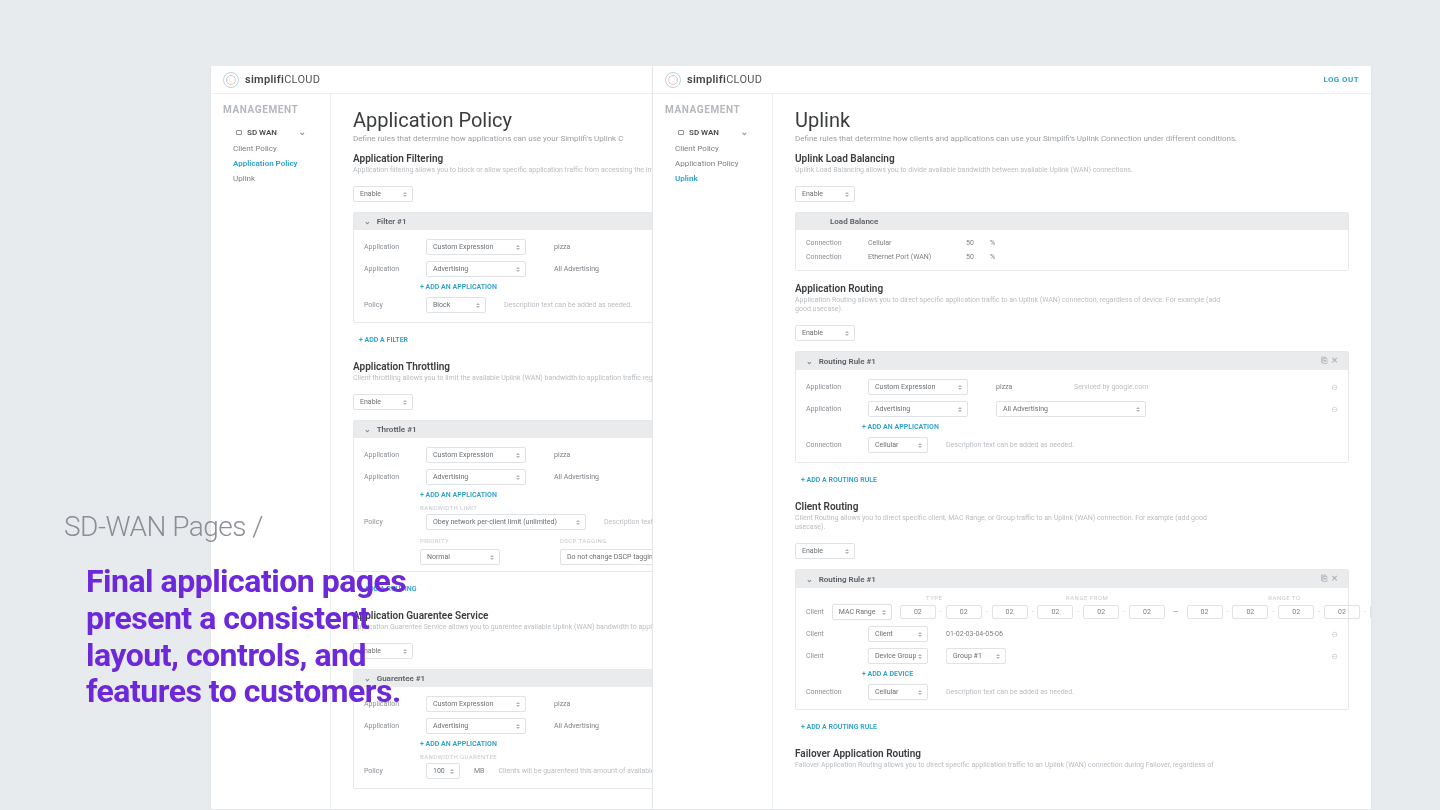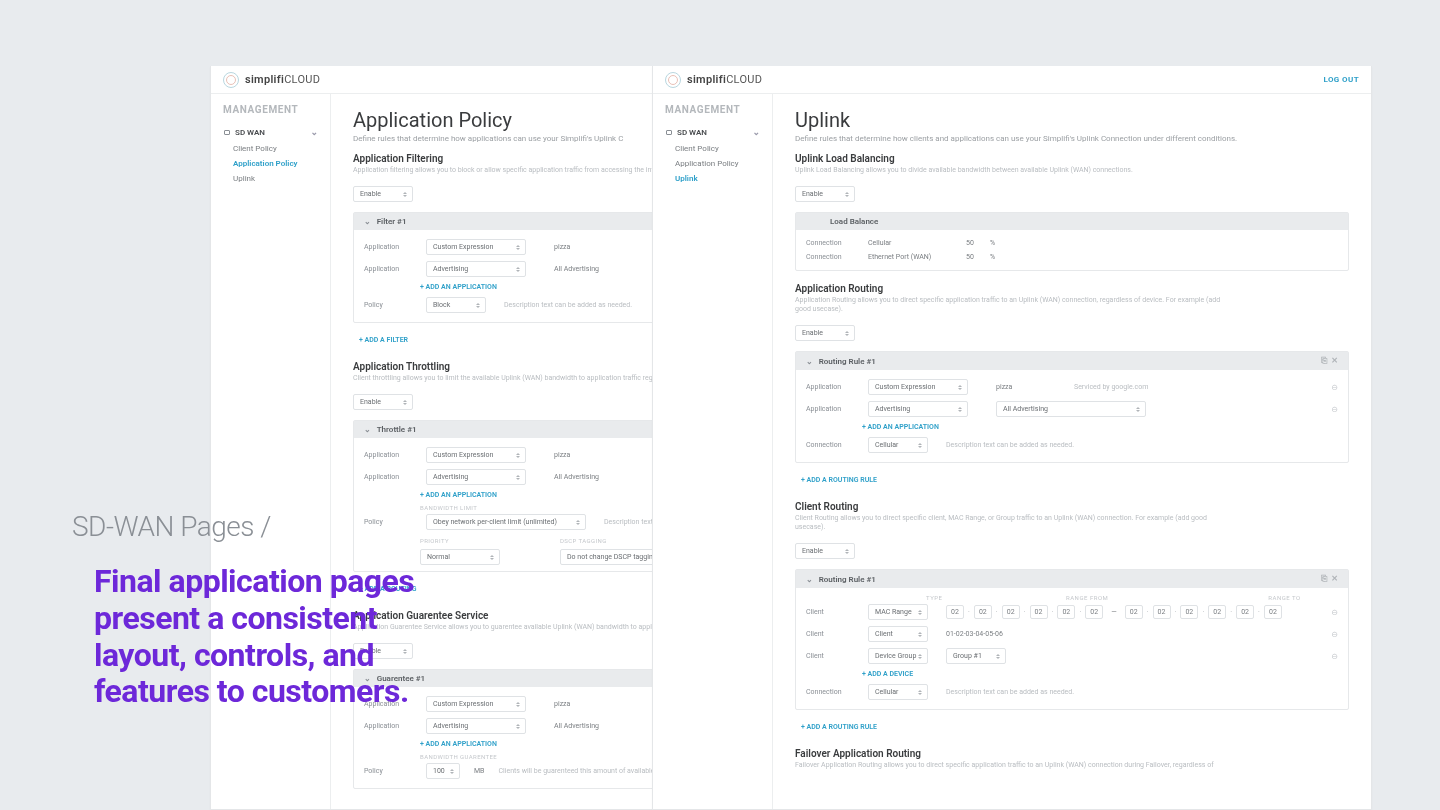--- a/index.html
+++ b/index.html
@@ -1,33 +1,33 @@
 <!DOCTYPE html>
 <html><head>
 <meta charset="utf-8">
 <style>
 *{box-sizing:border-box;margin:0;padding:0;font-family:-apple-system,BlinkMacSystemFont,"Segoe UI",Roboto,Helvetica,Arial,sans-serif}
 body{background:#e8ebee;width:1440px;height:810px;overflow:hidden;position:relative}
-.caption{position:absolute;left:72px;top:510px;z-index:5;max-width:420px}
+.caption{position:absolute;left:64px;top:510px;z-index:5;max-width:420px}
 .caption .pre{font-size:28px;font-weight:300;color:#8a8f95;letter-spacing:-.5px}
 .caption .main{font-size:32px;font-weight:700;color:#6d28d9;line-height:1.15;letter-spacing:-.5px;margin-top:6px}
 .page{position:absolute;background:#fff;border:1px solid #e4e6e8;border-top:none;box-shadow:0 1px 2px rgba(0,0,0,.03)}
 .page.left{left:210px;top:66px;width:720px;height:744px;z-index:1}
 .page.right{left:652px;top:66px;width:720px;height:744px;z-index:2}
 .topbar{height:28px;border-bottom:1px solid #eceeef;display:flex;align-items:center;padding:0 12px;justify-content:space-between}
 .brand{display:flex;align-items:center;gap:6px}
 .brand .logo{width:16px;height:16px;border-radius:50%;border:1.5px solid #b9d7e0;position:relative}
 .brand .logo::after{content:'';position:absolute;inset:2px;border-radius:50%;border:1px solid #e9c0b6}
 .brand .txt{font-size:11px;color:#555;letter-spacing:.3px}
 .brand .txt b{font-weight:600;color:#444}
 .logout{font-size:8px;font-weight:700;color:#2fa0c9;letter-spacing:.4px}
 .body{display:flex;height:calc(100% - 28px)}
 .sidebar{width:120px;border-right:1px solid #eceeef;padding:10px 0;flex-shrink:0}
 .sb-lbl{font-size:10px;font-weight:700;color:#b4b8bc;letter-spacing:.6px;padding:0 12px 8px}
-.sb-h{display:flex;align-items:center;justify-content:space-between;padding:4px 12px;font-size:8px;color:#4a4d50;font-weight:600}
+.sb-h{display:flex;align-items:center;justify-content:space-between;padding:4px 24px;font-size:8px;color:#4a4d50;font-weight:600}
 .sb-h .ic{display:flex;align-items:center;gap:4px}
 .sb-h .rot{width:8px;height:8px;display:inline-block;position:relative}
 .sb-h .rot::before{content:'';position:absolute;top:2px;left:1px;width:4px;height:3px;border:1px solid #8a8f95;border-radius:1px}
 .chev{font-size:9px;color:#99a}
 .sb-i{display:block;padding:3px 12px 3px 22px;font-size:8px;color:#7a7e82;cursor:pointer}
 .sb-i.on{color:#2fa0c9;font-weight:600}
 .main{flex:1;padding:14px 22px;overflow:hidden;position:relative}
 .h1{font-size:20px;font-weight:400;color:#3a3c3e;margin-bottom:2px}
 .sub{font-size:8px;color:#9ca0a4;margin-bottom:10px}
 .sec-t{font-size:10px;font-weight:600;color:#3a3c3e;margin-bottom:2px}
@@ -47,21 +47,21 @@
 .card-b{padding:6px 10px}
 .row{display:flex;align-items:center;gap:8px;padding:3px 0;font-size:7px;color:#7a7e82}
 .row .lb{width:54px;color:#8a8f95}
 .row .col2{width:120px}
 .row .val{color:#7a7e82}
 .desc{font-size:7px;color:#b9bdc1;font-style:normal}
 .add{font-size:7px;color:#2fa0c9;font-weight:600;padding:3px 0 3px 56px;cursor:pointer}
 .add.n{padding-left:6px;margin:4px 0 14px}
 .tiny{font-size:6px;color:#c5c8cc;text-transform:uppercase;letter-spacing:.4px;padding-left:56px;margin-top:2px}
 .mac{display:flex;align-items:center;gap:4px;font-size:7px;color:#7a7e82}
-.mac .b{border:1px solid #dfe2e5;border-radius:2px;width:18px;height:14px;display:flex;align-items:center;justify-content:center}
+.mac .b{border:1px solid #dfe2e5;border-radius:2px;width:36px;height:14px;display:flex;align-items:center;justify-content:center}
 .mac .d{color:#b0b4b8}
 .rm{margin-left:auto;color:#c5c8cc;font-size:8px;cursor:pointer}
 .hint{font-size:7px;color:#b9bdc1}
 .thcols{display:flex;padding-left:120px;gap:60px}
 .thcols span{font-size:6px;color:#c5c8cc;text-transform:uppercase;letter-spacing:.5px}
 </style>
 </head>
 <body>
 
 <div class="caption">

